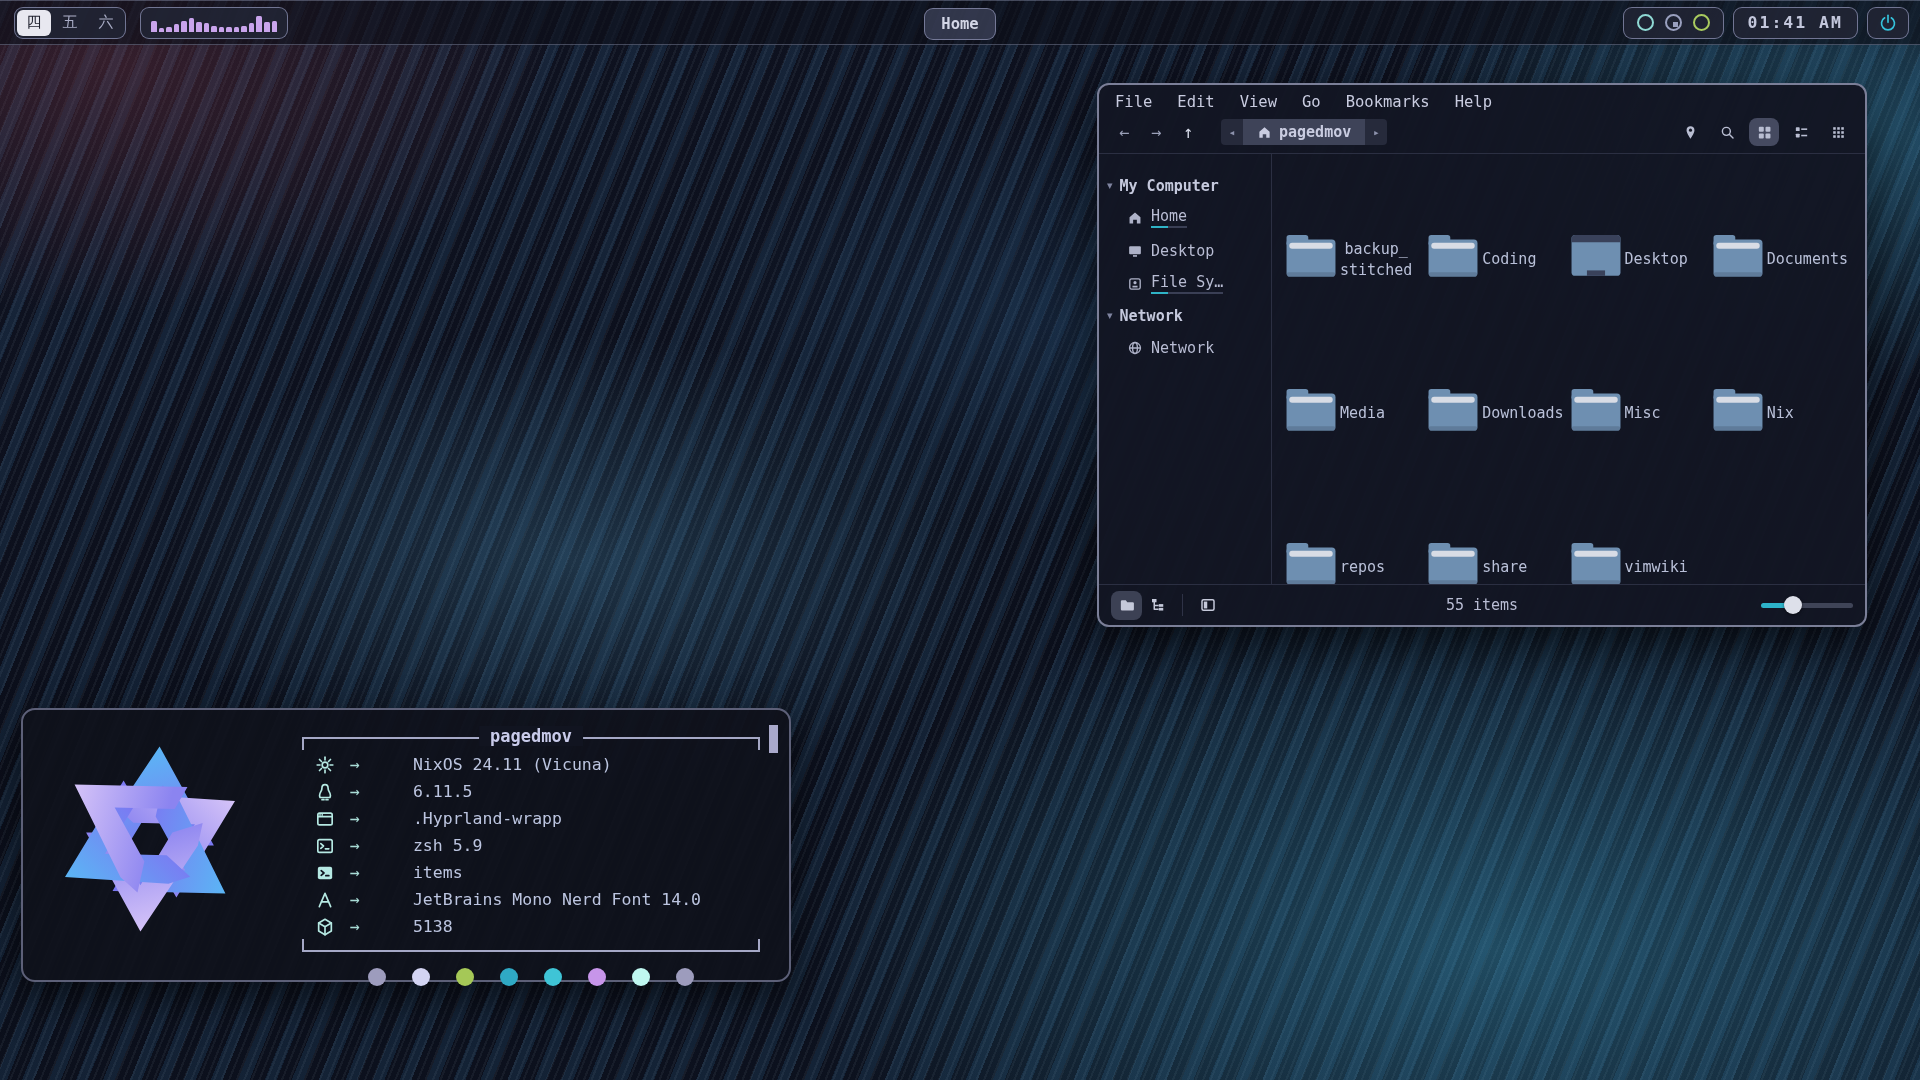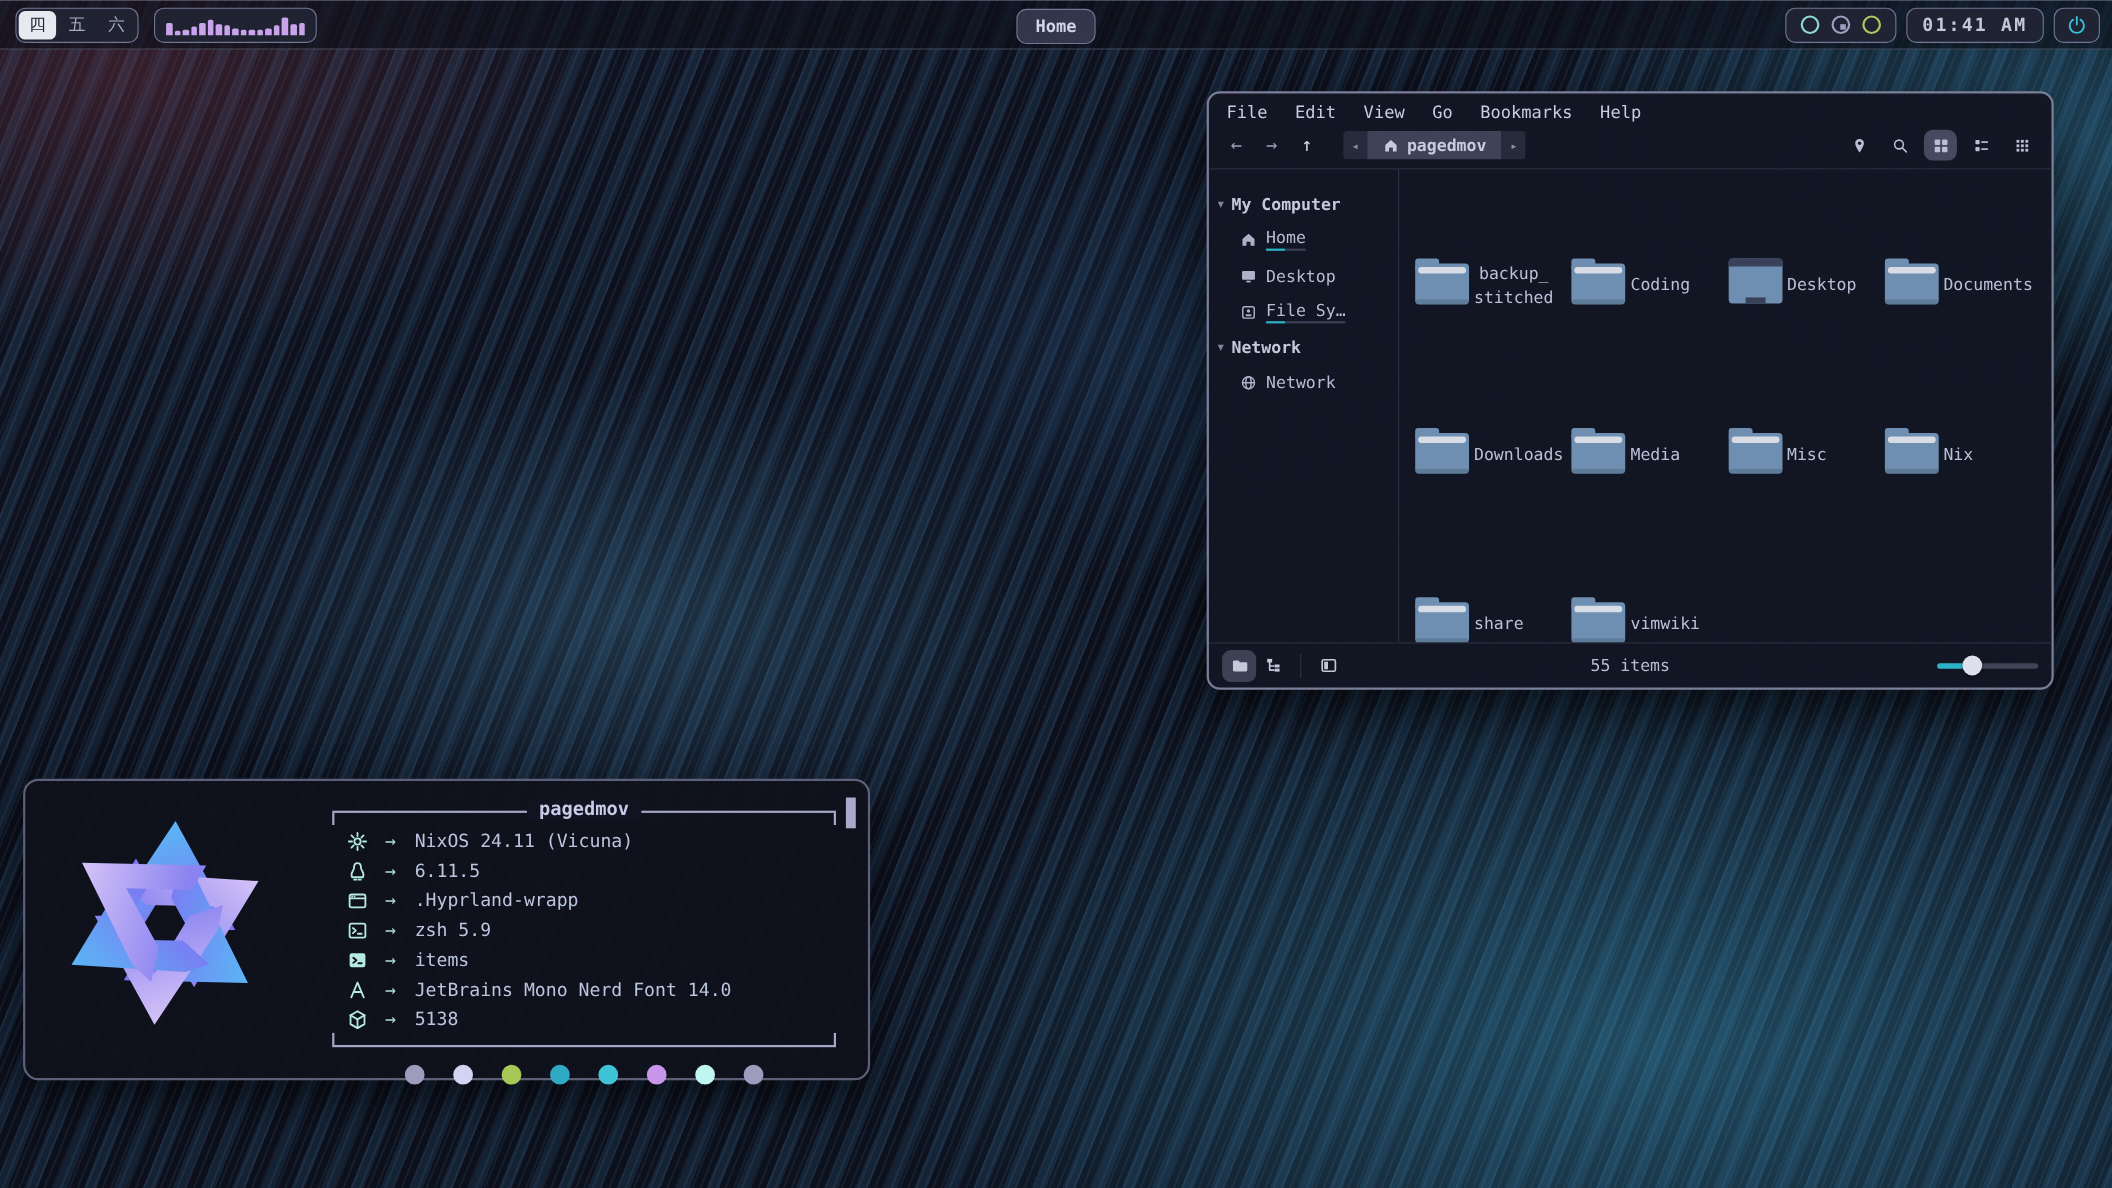--- a/index.html
+++ b/index.html
@@ -137,21 +137,21 @@
            padding:12px 0 10px; }
   .tick{ position:absolute; width:2px; height:11px; background:#a5a8c6; }
   .tick.tl{ left:0; top:0; } .tick.tr{ right:0; top:0; }
   .tick.bl{ left:0; bottom:0; } .tick.br{ right:0; bottom:0; }
   #ff-title{ position:absolute; top:-13px; left:50%; transform:translateX(-50%);
              background:#111420; padding:0 11px; color:#c9cbea; font-weight:bold; font-size:17px; }
   .ff-line{ display:flex; align-items:center; height:27px; font-size:16.5px; }
   .ff-ico{ width:20px; height:20px; color:#b6e9e3; margin-left:13px; flex-shrink:0; }
   .ff-ico svg{ width:20px; height:20px; }
   .ff-arrow{ color:#a9dcd6; margin:0 17px 0 15px; }
-  .ff-val{ color:#bcc5e0; white-space:nowrap; }
+  .ff-val{ color:#bcc5e0; white-space:nowrap;margin-left:36px; }
   #ff-dots{ display:flex; justify-content:center; gap:26px; margin-top:16px; }
   #ff-dots span{ width:18px; height:18px; border-radius:50%; }
   #term-cursor{ position:absolute; right:11px; top:15px; width:9px; height:28px; background:#a9a9cb; }
 </style>
 </head>
 <body>
 
 <svg width="0" height="0" style="position:absolute">
   <defs>
     <linearGradient id="gBlue" x1="0" y1="0" x2="0.3" y2="1">
@@ -471,54 +471,65 @@
             </div>
   </div>
           <div class="fm-item">
     <div class="fm-icon">
       <svg>
                 <use href="#i-folder-big"></use>
               </svg>
 
     </div>
     <div class="fm-label">
+              <div>Media</div>
+            </div>
+  </div>
+          <div class="fm-item">
+    <div class="fm-icon">
+      <svg>
+                <use href="#i-folder-big"></use>
+              </svg>
+
+    </div>
+    <div class="fm-label">
               <div>Downloads</div>
             </div>
   </div>
           <div class="fm-item">
     <div class="fm-icon">
       <svg>
                 <use href="#i-folder-big"></use>
               </svg>
 
     </div>
     <div class="fm-label">
-              <div>Media</div>
-            </div>
-  </div>
-          <div class="fm-item">
-    <div class="fm-icon">
-      <svg>
-                <use href="#i-folder-big"></use>
-              </svg>
-
-    </div>
-    <div class="fm-label">
               <div>Misc</div>
             </div>
   </div>
           <div class="fm-item">
     <div class="fm-icon">
       <svg>
                 <use href="#i-folder-big"></use>
               </svg>
 
     </div>
     <div class="fm-label">
               <div>Nix</div>
+            </div>
+  </div>
+          <div class="fm-item">
+    <div class="fm-icon">
+      <svg>
+                <use href="#i-folder-big"></use>
+              </svg>
+
+    </div>
+    <div class="fm-label">
+              <div>repos</div>
             </div>
   </div>
           <div class="fm-item">
     <div class="fm-icon">
       <svg>
                 <use href="#i-folder-big"></use>
               </svg>
 
     </div>
     <div class="fm-label">

